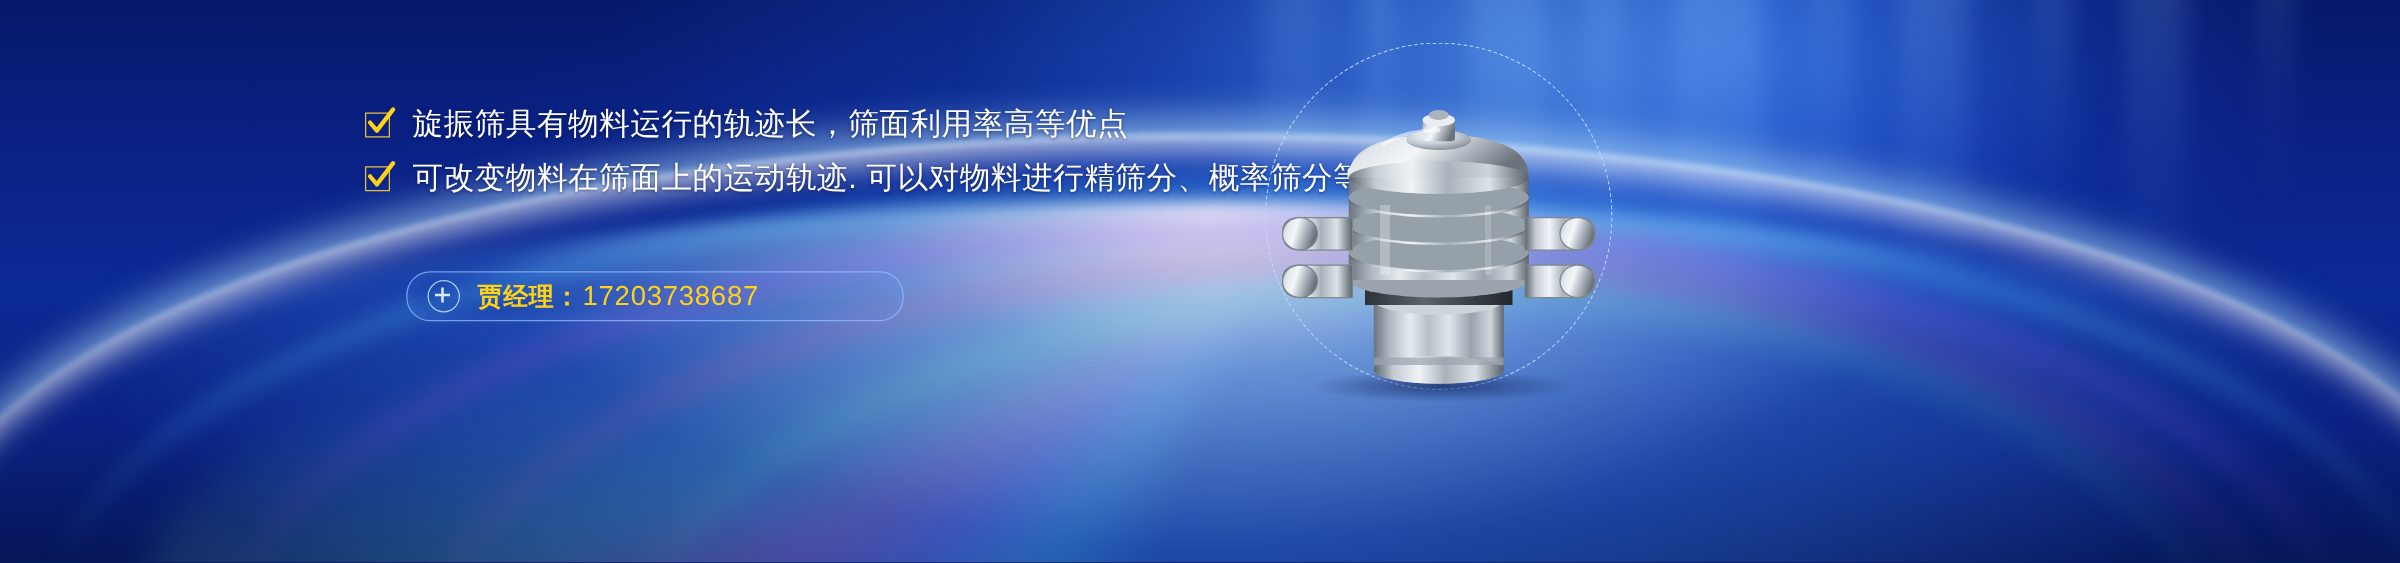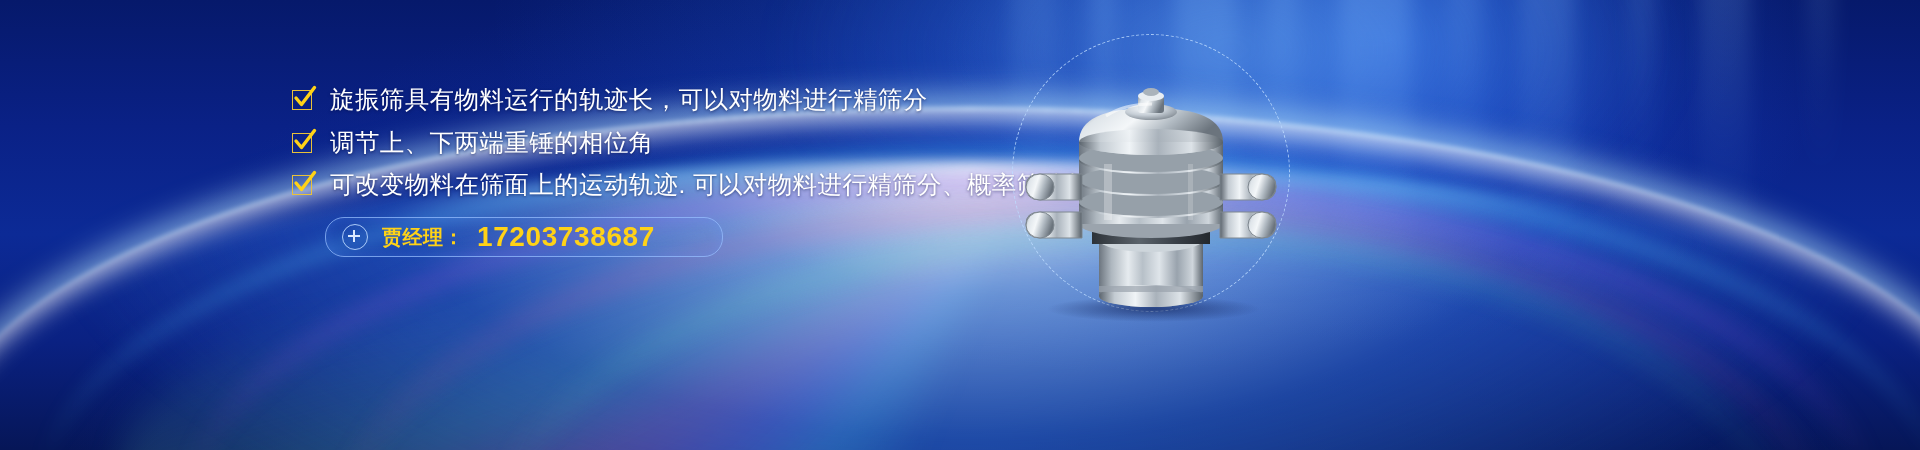--- a/index.html
+++ b/index.html
@@ -57,21 +57,21 @@
          text-shadow:0 1px 3px rgba(0,10,60,.55);white-space:nowrap;}
   .contact{position:absolute;left:325px;top:217px;width:396px;height:38px;
     border:1.5px solid rgba(150,190,255,.75);border-radius:19px;
     display:flex;align-items:center;box-shadow:0 0 14px rgba(90,150,255,.25) inset;}
   .plus{width:24px;height:24px;border:1.6px solid rgba(185,215,255,.9);border-radius:50%;
     margin-left:16px;margin-right:14px;position:relative;flex:0 0 24px;}
   .plus:before,.plus:after{content:"";position:absolute;background:#dce9ff;}
   .plus:before{left:5px;top:10.2px;width:12px;height:1.8px;}
   .plus:after{top:5px;left:10.2px;height:12px;width:1.8px;}
   .cname{color:#ffd217;font-size:20px;font-weight:bold;letter-spacing:.5px;text-align:right;}
-  .cnum{color:#ffd217;font-size:28px;font-weight:bold;letter-spacing:.6px;margin-left:13px;}
+  .cnum{color:#ffd217;font-size:22px;font-weight:normal;letter-spacing:.6px;margin-left:2px;}
 
   
   .machine-wrap{position:absolute;left:1012px;top:34px;width:280px;height:290px;}
   .dash{position:absolute;left:0;top:0;width:276px;height:276px;border-radius:50%;
     border:1.4px dashed rgba(190,220,255,.85);}
   .mach{position:absolute;left:8px;top:24px;}
   .mshadow{position:absolute;left:34px;top:262px;width:215px;height:26px;border-radius:50%;
     background:radial-gradient(ellipse at center,rgba(10,25,80,.6) 0%,rgba(10,25,80,0) 70%);}
 </style>
 </head>
@@ -105,32 +105,23 @@
 
     <div class="bullets">
 
       <div class="bullet">
         <span class="chk">
           <span class="box"></span>
           <svg width="26" height="26" viewBox="0 0 26 26">
             <path d="M5 13 L10.5 19.5 L23.5 2.5" stroke="#ffd217" stroke-width="3.4" fill="none" stroke-linecap="round" stroke-linejoin="round"></path>
           </svg>
         </span>
-        <span class="btext">旋振筛具有物料运行的轨迹长，可以对物料进行精筛分</span>
+        <span class="btext">旋振筛具有物料运行的轨迹长，筛面利用率高等优点</span>
       </div>
 
-      <div class="bullet">
-        <span class="chk">
-          <span class="box"></span>
-          <svg width="26" height="26" viewBox="0 0 26 26">
-            <path d="M5 13 L10.5 19.5 L23.5 2.5" stroke="#ffd217" stroke-width="3.4" fill="none" stroke-linecap="round" stroke-linejoin="round"></path>
-          </svg>
-        </span>
-        <span class="btext">调节上、下两端重锤的相位角</span>
-      </div>
 
       <div class="bullet">
         <span class="chk">
           <span class="box"></span>
           <svg width="26" height="26" viewBox="0 0 26 26">
             <path d="M5 13 L10.5 19.5 L23.5 2.5" stroke="#ffd217" stroke-width="3.4" fill="none" stroke-linecap="round" stroke-linejoin="round"></path>
           </svg>
         </span>
         <span class="btext">可改变物料在筛面上的运动轨迹. 可以对物料进行精筛分、概率筛分等</span>
       </div>

